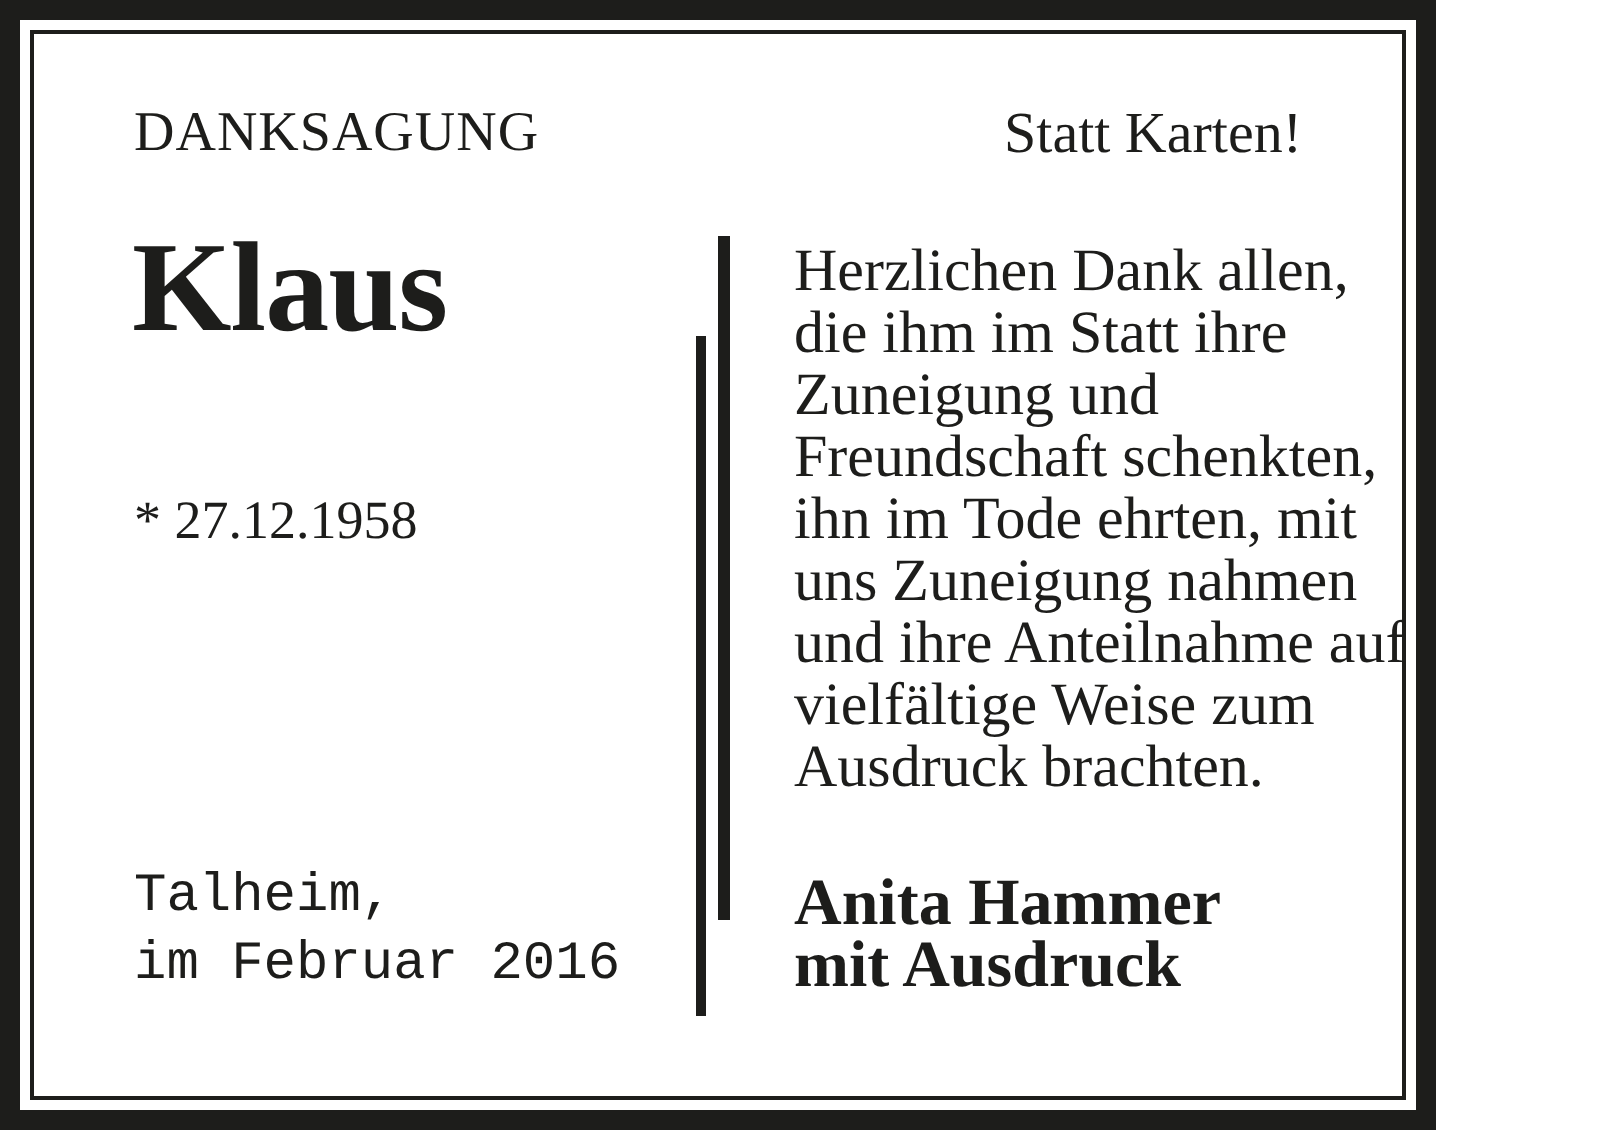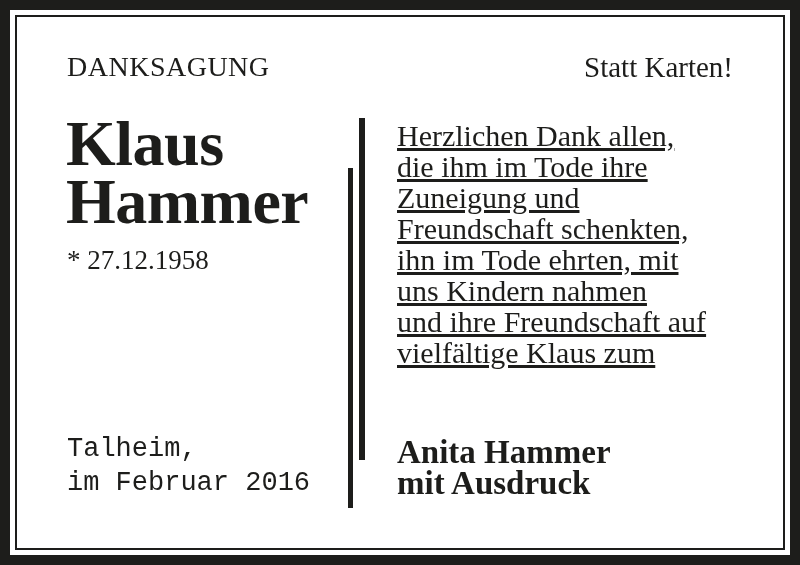--- a/index.html
+++ b/index.html
@@ -2,21 +2,21 @@
 <html><head>
 <meta charset="utf-8">
 <style>
   html, body {
     margin: 0;
     padding: 0;
     background: #ffffff;
   }
   .stage {
     position: relative;
-    width: 800px;
+    width: 718px;
     height: 565px;
     background: #ffffff;
     font-family: "Liberation Serif", "DejaVu Serif", serif;
     color: #1d1d1b;
     overflow: hidden;
   }
   
   .outer-frame {
     position: absolute;
     inset: 0;
@@ -88,21 +88,20 @@
     width: 6px;
     height: 342px;
   }
   .thanks-text {
     position: absolute;
     top: 120px;
     left: 397px;
     width: 345px;
     font-size: 30px;
     line-height: 31px;
-    text-decoration: underline;
   }
   .signature {
     position: absolute;
     top: 437px;
     left: 397px;
     font-size: 33px;
     line-height: 31px;
     font-weight: bold;
   }
 </style>
@@ -113,44 +112,44 @@
 
   <div class="outer-frame"></div>
   <div class="inner-frame"></div>
 
   <div class="kicker">DANKSAGUNG</div>
 
   <div class="statt-karten">Statt Karten!</div>
 
   <div class="deceased-name">
     <div>Klaus</div>
-    <div>Hammer</div>
   </div>
 
   <div class="dates">
     <div>* 27.12.1958</div>
   </div>
 
   <div class="place-date">
     <div>Talheim,</div>
     <div>im Februar 2016</div>
   </div>
 
   <div class="divider-bar back"></div>
   <div class="divider-bar front"></div>
 
   <div class="thanks-text">
     <div>Herzlichen Dank allen,</div>
-    <div>die ihm im Tode ihre</div>
+    <div>die ihm im Statt ihre</div>
     <div>Zuneigung und</div>
     <div>Freundschaft schenkten,</div>
     <div>ihn im Tode ehrten, mit</div>
-    <div>uns Kindern nahmen</div>
-    <div>und ihre Freundschaft auf</div>
-    <div>vielfältige Klaus zum</div>
+    <div>uns Zuneigung nahmen</div>
+    <div>und ihre Anteilnahme auf</div>
+    <div>vielfältige Weise zum</div>
+    <div>Ausdruck brachten.</div>
   </div>
 
   <div class="signature">
     <div>Anita Hammer</div>
     <div>mit Ausdruck</div>
   </div>
 
 </div>
 
 </body></html>

